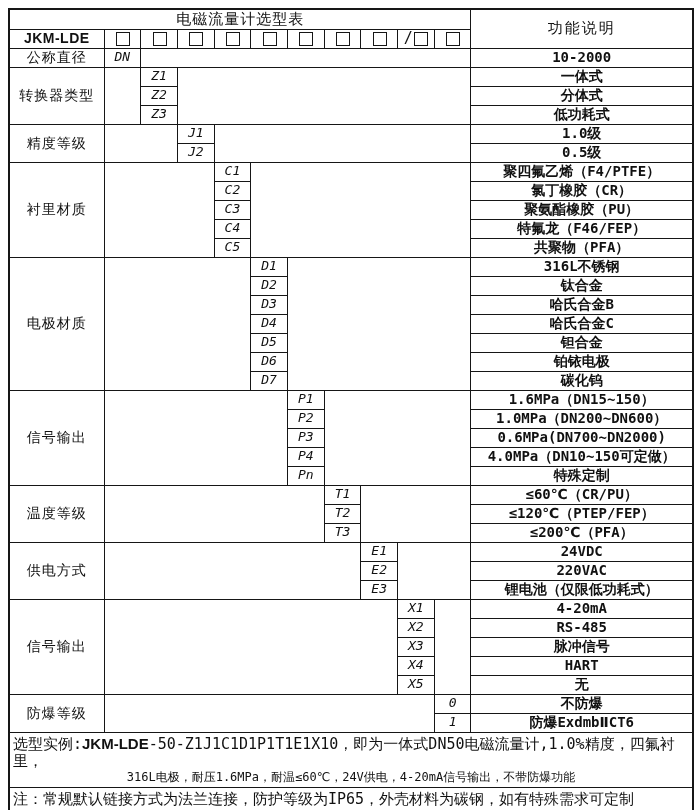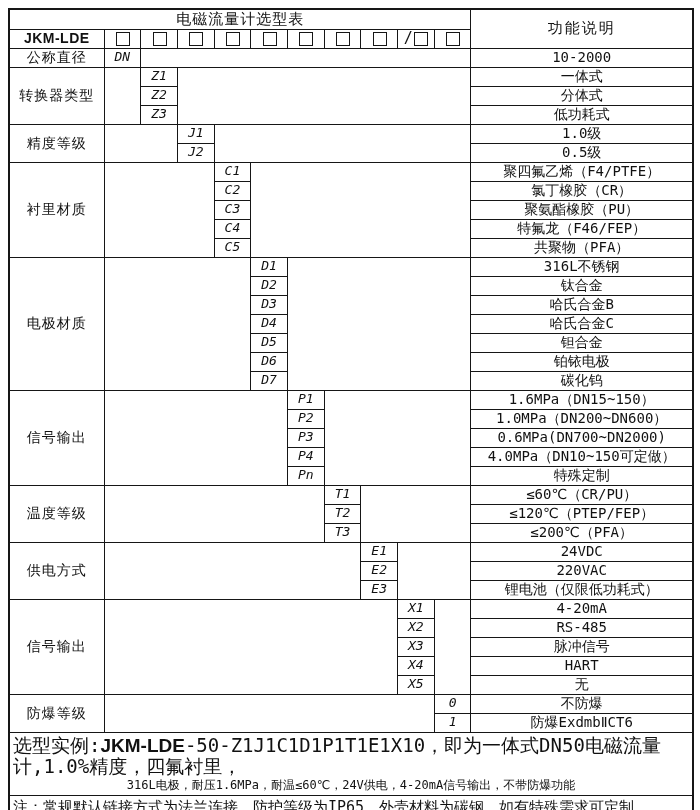--- a/index.html
+++ b/index.html
@@ -29,24 +29,24 @@
   }
   td.boxcell { text-align:center; }
   .box {
     display:inline-block; width:12px; height:12px;
     border:1.5px solid #161616; background:#ffffff; vertical-align:middle;
   }
   .slash { font-size:15px; vertical-align:middle; padding-right:1px; }
   td.cat  { font-size:14px; letter-spacing:1px; }
   td.code { font-size:13px;font-style:italic; }
   td.gap  { background:#ffffff; }
-  td.desc { font-size:14px; }
+  td.desc { font-size:14px;font-weight:bold; }
   tr.exrow { height:52px; }
   td.example { text-align:left; white-space:normal; }
-  .ex-line1 { text-align:left; padding:2px 5px 0 3px; font-size:19px; }
+  .ex-line1 { text-align:left; padding:2px 5px 0 3px; font-size:15px; }
   .ex-line2 { text-align:center; padding:1px 0 2px 0; font-size:12px; }
   .ex-bold { font-weight:bold; font-family:"Liberation Sans",sans-serif; }
   tr.noterow { height:25px; }
   td.note { text-align:left; padding:2px 2px 2px 3px; font-size:15px; white-space:nowrap; }
 </style>
 </head>
 <body>
 
 <table class="sel">
   <colgroup>

